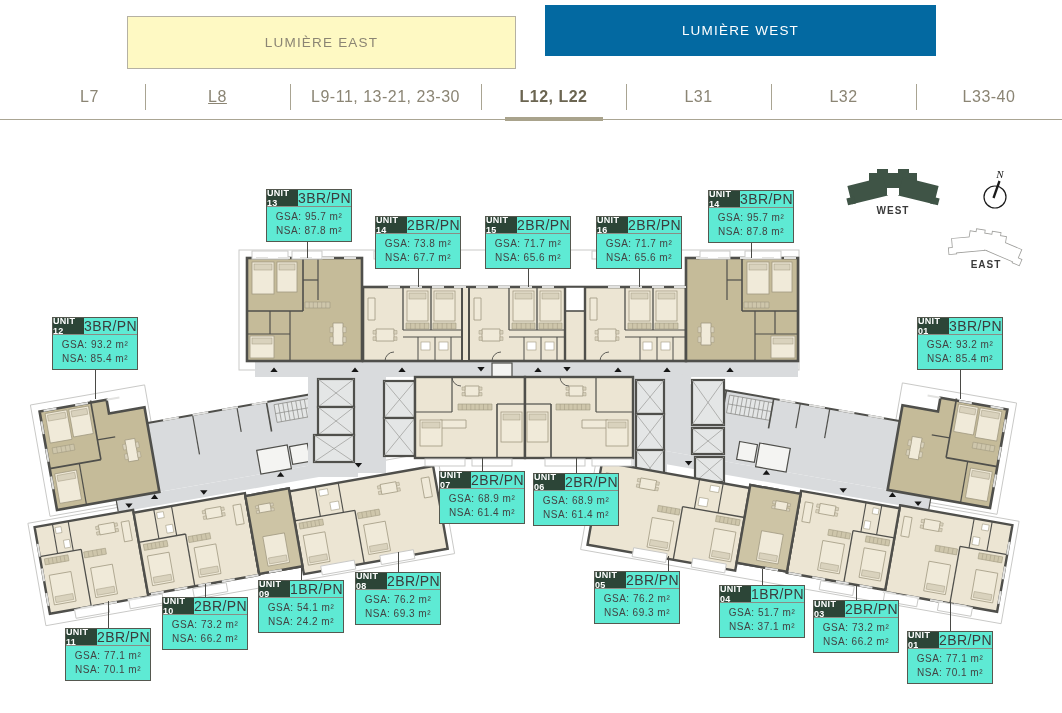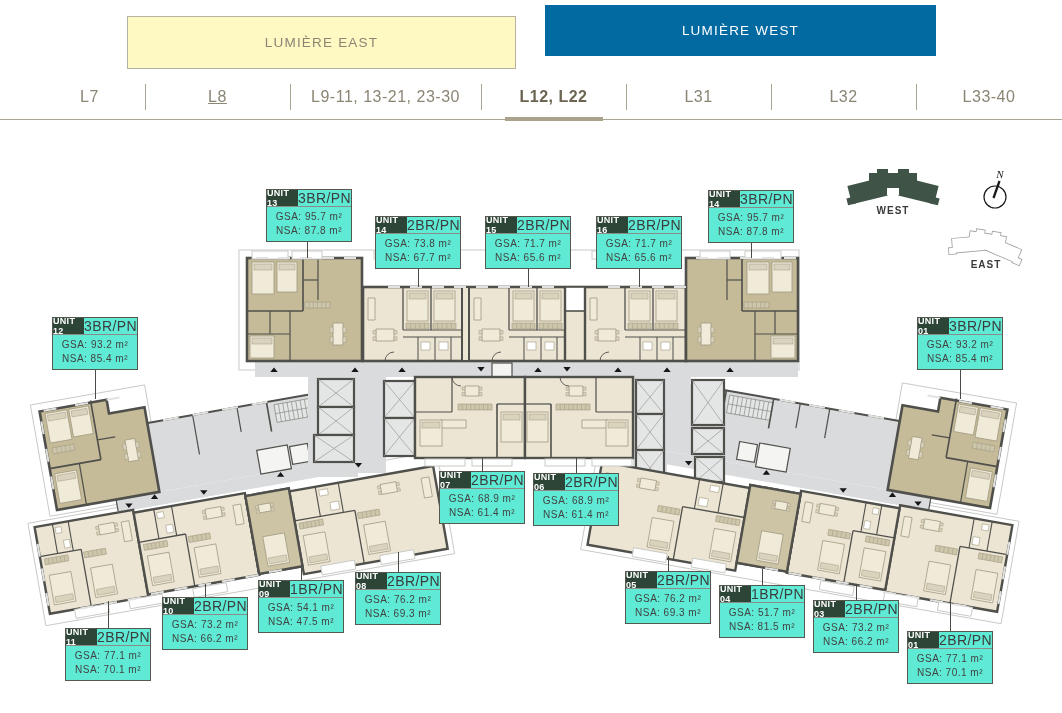--- a/index.html
+++ b/index.html
@@ -879,54 +879,54 @@
     </div>
   </div>
 <div class="ldr" style="left:301px;top:568px;height:12px"></div>
 <div class="ubox" style="left:258px;top:580px">
     <div class="uhdr">
       <div class="g">UNIT 09</div>
       <div class="t">1BR/PN</div>
     </div>
     <div class="ubody">
       <div>GSA: 54.1 m²</div>
-      <div>NSA: 47.5 m²</div>
+      <div>NSA: 24.2 m²</div>
     </div>
   </div>
 <div class="ldr" style="left:398px;top:552px;height:20px"></div>
 <div class="ubox" style="left:355px;top:572px">
     <div class="uhdr">
       <div class="g">UNIT 08</div>
       <div class="t">2BR/PN</div>
     </div>
     <div class="ubody">
       <div>GSA: 76.2 m²</div>
       <div>NSA: 69.3 m²</div>
     </div>
   </div>
 <div class="ldr" style="left:668px;top:556px;height:15px"></div>
-<div class="ubox" style="left:625px;top:571px">
+<div class="ubox" style="left:594px;top:571px">
     <div class="uhdr">
       <div class="g">UNIT 05</div>
       <div class="t">2BR/PN</div>
     </div>
     <div class="ubody">
       <div>GSA: 76.2 m²</div>
       <div>NSA: 69.3 m²</div>
     </div>
   </div>
 <div class="ldr" style="left:762px;top:569px;height:16px"></div>
 <div class="ubox" style="left:719px;top:585px">
     <div class="uhdr">
       <div class="g">UNIT 04</div>
       <div class="t">1BR/PN</div>
     </div>
     <div class="ubody">
       <div>GSA: 51.7 m²</div>
-      <div>NSA: 81.5 m²</div>
+      <div>NSA: 37.1 m²</div>
     </div>
   </div>
 <div class="ldr" style="left:856px;top:585px;height:15px"></div>
 <div class="ubox" style="left:813px;top:600px">
     <div class="uhdr">
       <div class="g">UNIT 03</div>
       <div class="t">2BR/PN</div>
     </div>
     <div class="ubody">
       <div>GSA: 73.2 m²</div>

